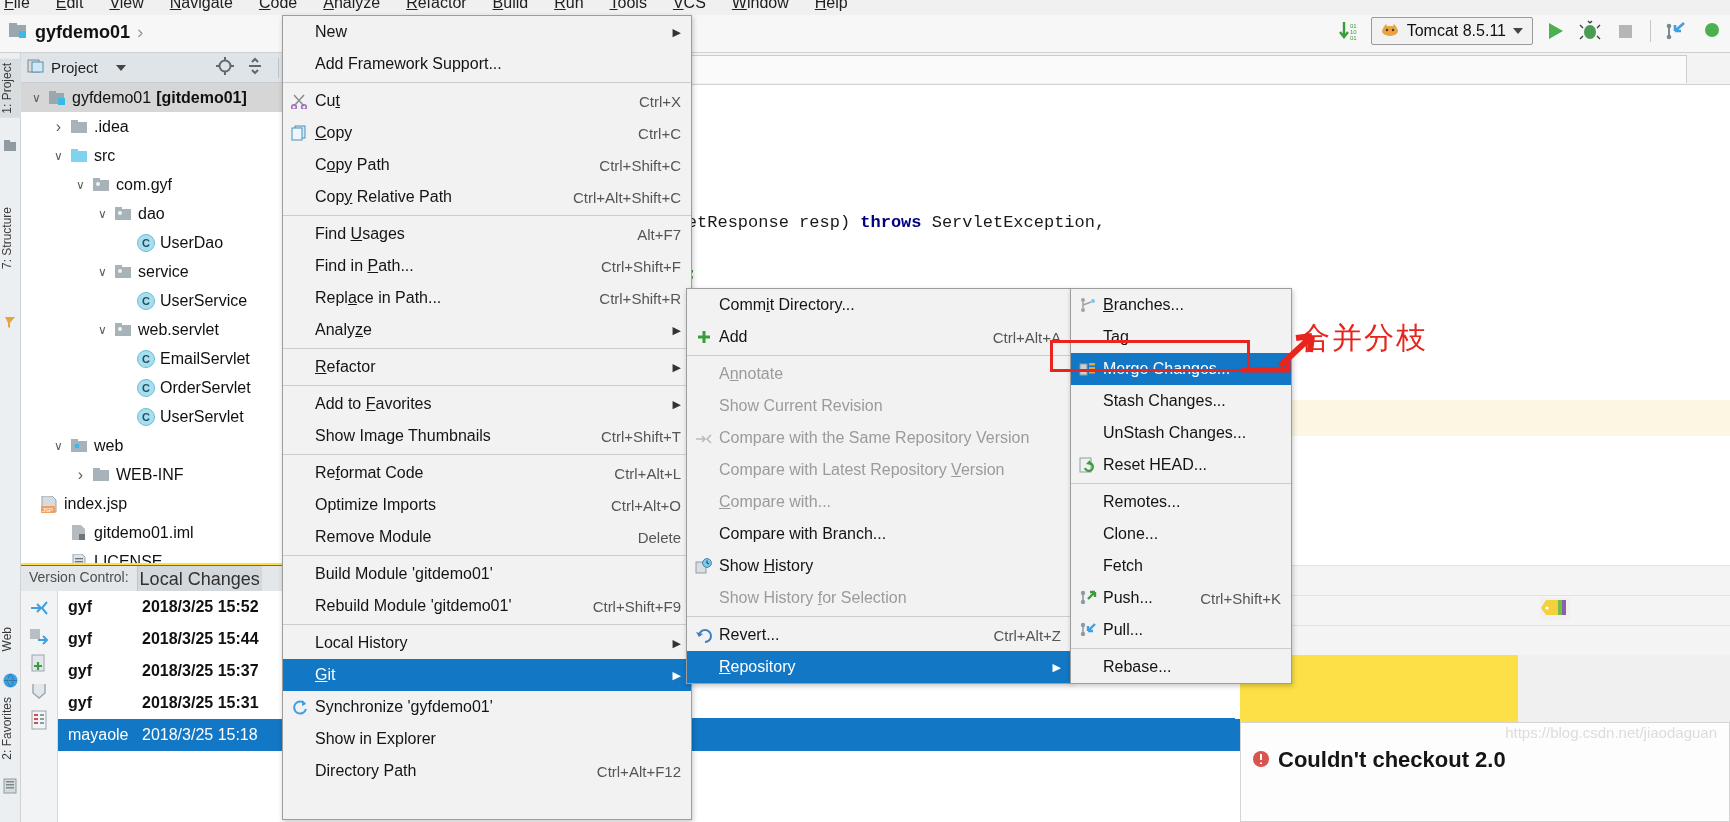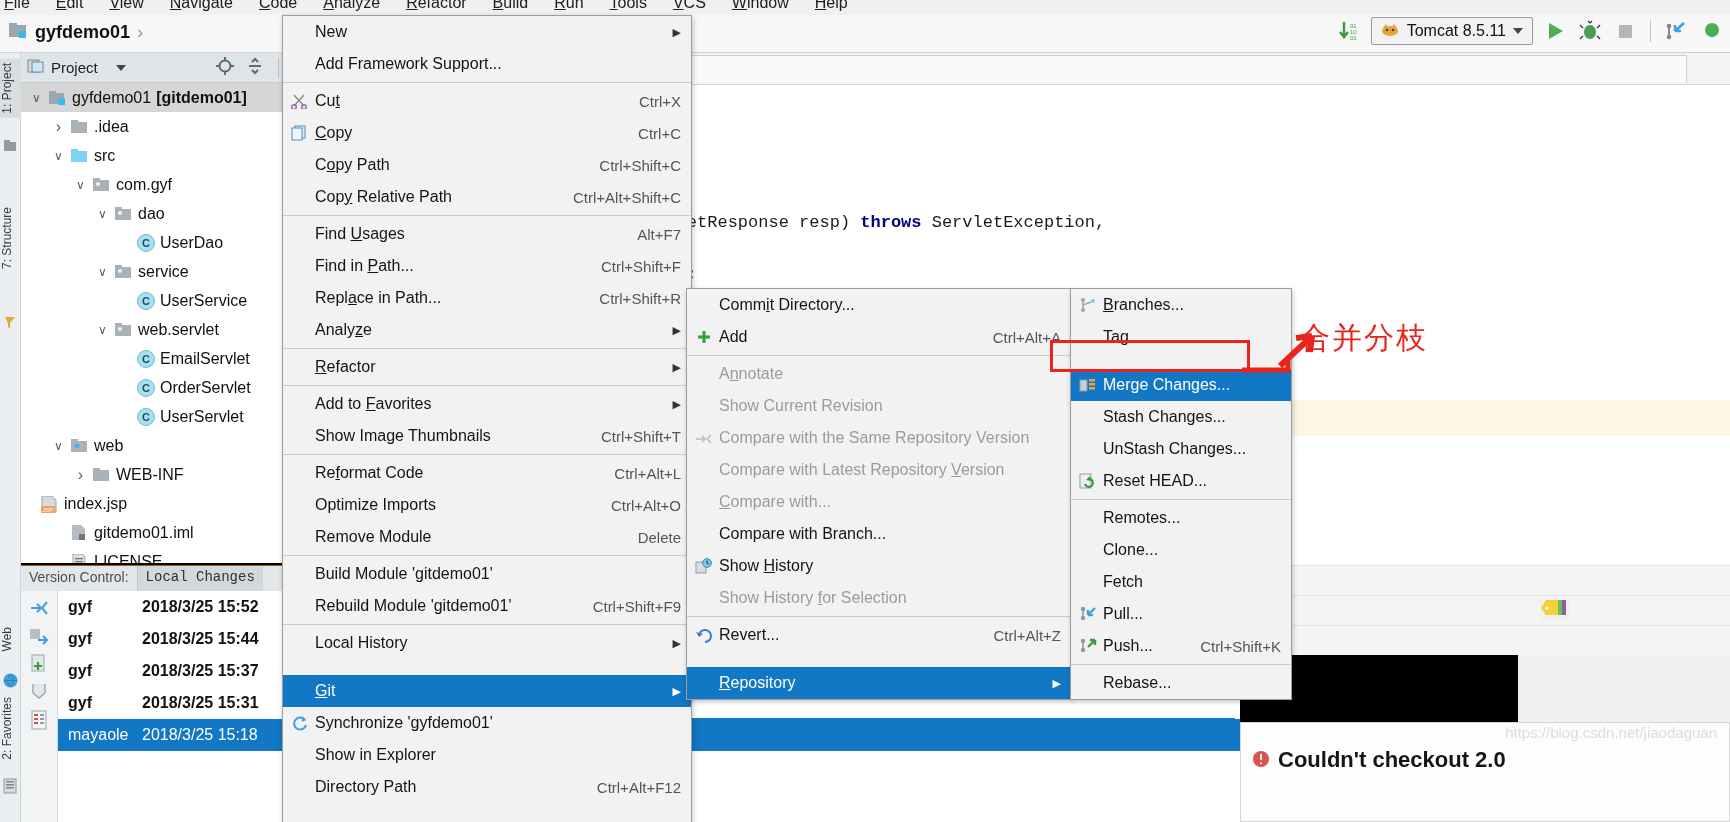--- a/index.html
+++ b/index.html
@@ -1,21 +1,21 @@
 <!DOCTYPE html>
 <html><head>
 <meta charset="utf-8">
 <style>
   * { box-sizing: border-box; margin:0; padding:0; }
   html,body {
     width:1730px; height:822px; overflow:hidden;
     font-family:"Liberation Sans", sans-serif;
     font-size:15px; color:#1a1a1a; background:#f0f0f0;
   }
-  #root { position:relative; width:1518px; height:822px; background:#000000; }
+  #root { position:relative; width:1518px; height:822px; background:#fde047; }
 
   
   .menubar { position:absolute; left:0; top:0; width:1730px; height:15px;
              background:#f0f0f0; overflow:hidden; }
   .menubar .mitems { display:flex; gap:26px; padding-left:4px; margin-top:-6px; }
   .menubar .mi { font-size:16px; color:#202020; white-space:nowrap; }
   .menubar .mi u { text-decoration:underline; }
 
   
   .toolbar { position:absolute; left:0; top:15px; width:1730px; height:38px;
@@ -56,22 +56,22 @@
   .arrow { width:15px; text-align:center; color:#5c5c5c; font-size:12px; }
   .ficon { width:18px;height:15px; }
   .cls { width:18px;height:18px;border-radius:50%; background:#a5dff0;
          border:1px solid #6fbcd6; color:#2a4d59; font-size:11px;
          display:flex;align-items:center;justify-content:center; font-weight:bold;}
 
   
   .vc-head { position:absolute; left:21px; top:565px; width:264px; height:26px;
              background:#e4e7ea; border-top:1px solid #a16207; display:flex; }
   .vc-head .lab { padding:3px 8px; font-size:14px; color:#4d4d4d; }
-  .vc-head .tab { padding:3px 8px; font-size:14px; color:#303030;
-                  background:#d3d8dc; border-left:1px solid #c0c4c8;font-family:Liberation Mono, monospace; }
+  .vc-head .tab { padding:3px 2px; font-size:18px; color:#303030;
+                  background:#d3d8dc; border-left:1px solid #c0c4c8; }
   .vc-tools { position:absolute; left:21px; top:591px; width:37px; height:231px;
               background:#f2f3f4; border-right:1px solid #d5d8da; }
   .vcico { width:22px;height:22px;margin:6px auto; display:block; }
   .vc-list { position:absolute; left:58px; top:591px; width:1182px; height:231px;
              background:#fff; overflow:hidden; }
   .vrow { height:32px; display:flex; align-items:center; font-size:16px;
           font-weight:bold; color:#111; }
   .vrow .who { width:84px; padding-left:10px; }
   .vrow .when { width:210px; }
   .vrow.sel { background:#1277c4; color:#fff; }
@@ -104,21 +104,21 @@
              background:#1277c4; }
   .tagico { position:absolute; left:1540px; top:598px; width:30px; height:22px;
             background:#f0f0f0; }
 
   
   .menu { position:absolute; background:#f2f2f2; border:1px solid #9d9d9d;
           box-shadow:1px 2px 5px rgba(0,0,0,.22); z-index:40; }
   .mrow { display:flex; align-items:center; height:32px; padding:0 10px 0 8px;
           font-size:16px; color:#141414; white-space:nowrap; }
   .mrow.dis { color:#9b9b9b; }
-  .mrow.hi { background:#1277c4; color:#ffffff;margin-top:16px; }
+  .mrow.hi { background:#1277c4; color:#ffffff; }
   .mrow .mico { width:24px; height:20px; display:flex; align-items:center; }
   .mrow .mtext { flex:1; }
   .mrow .mtext u { text-decoration:underline; }
   .mrow .mkey { margin-left:24px; color:#555; font-size:15px; }
   .mrow .msub { margin-left:18px; font-size:11px; color:#333; }
   .mrow.hi .msub { color:#fff; }
   .msep { height:1px; background:#cccccc; margin:2px 0; }
 
   #menu-main { left:282px; top:15px; width:410px; }
   #menu-git  { left:686px; top:288px; width:386px; }
@@ -785,36 +785,36 @@
       <div class="mrow">
         <span class="mico"></span>
         <span class="mtext">Fetch</span>
       </div>
       <div class="mrow">
         <span class="mico">
           <svg width="18" height="16">
             <circle cx="4" cy="12" r="2.2" fill="#8f9ba1"></circle>
             <circle cx="4" cy="3" r="2.2" fill="#8f9ba1"></circle>
             <path d="M4 5 L4 10" stroke="#8f9ba1" stroke-width="1.6"></path>
-            <path d="M16 2 L9 9 M9 9 L14 9 M9 9 L9 4" stroke="#3ea0e0" stroke-width="2.4" fill="none"></path>
-          </svg>
-        </span>
-        <span class="mtext">Pull...</span>
+            <path d="M9 9 L16 2 M16 2 L11 2 M16 2 L16 7" stroke="#3a9c3a" stroke-width="2.4" fill="none"></path>
+          </svg>
+        </span>
+        <span class="mtext">Push...</span>
+        <span class="mkey">Ctrl+Shift+K</span>
       </div>
       <div class="mrow">
         <span class="mico">
           <svg width="18" height="16">
             <circle cx="4" cy="12" r="2.2" fill="#8f9ba1"></circle>
             <circle cx="4" cy="3" r="2.2" fill="#8f9ba1"></circle>
             <path d="M4 5 L4 10" stroke="#8f9ba1" stroke-width="1.6"></path>
-            <path d="M9 9 L16 2 M16 2 L11 2 M16 2 L16 7" stroke="#3a9c3a" stroke-width="2.4" fill="none"></path>
-          </svg>
-        </span>
-        <span class="mtext">Push...</span>
-        <span class="mkey">Ctrl+Shift+K</span>
+            <path d="M16 2 L9 9 M9 9 L14 9 M9 9 L9 4" stroke="#3ea0e0" stroke-width="2.4" fill="none"></path>
+          </svg>
+        </span>
+        <span class="mtext">Pull...</span>
       </div>
       <div class="msep"></div>
       <div class="mrow">
         <span class="mico"></span>
         <span class="mtext">Rebase...</span>
       </div>
     </div>
 
   <div class="redbox"></div>
   <svg class="redarrow" width="80" height="60">

